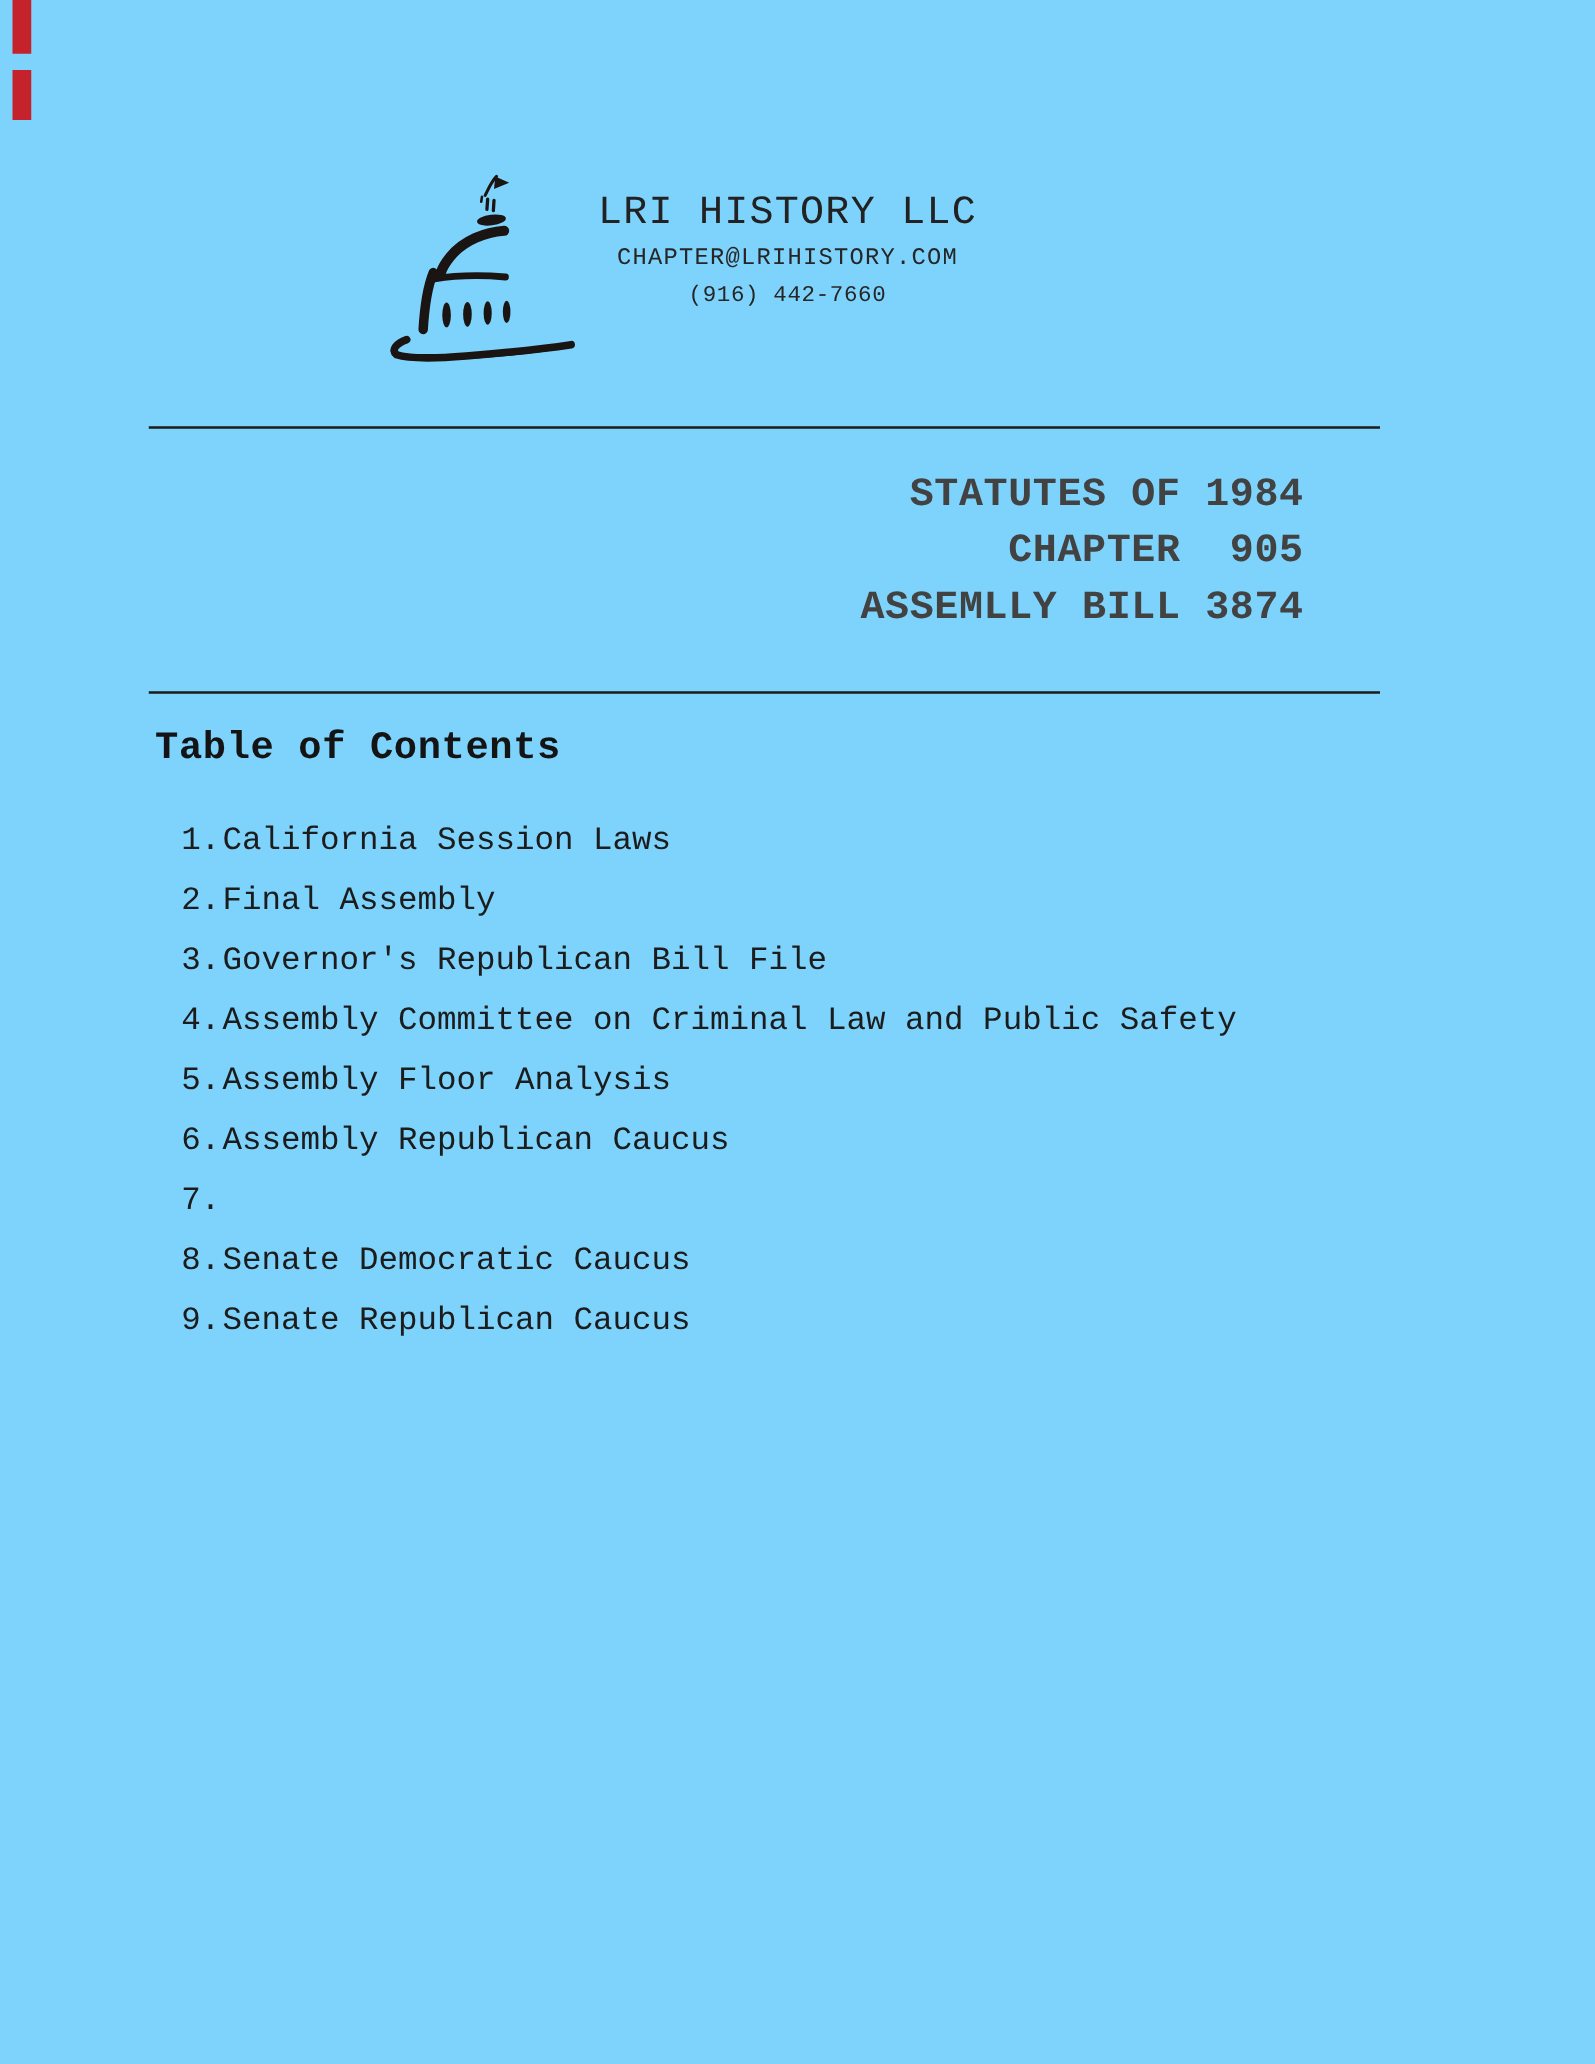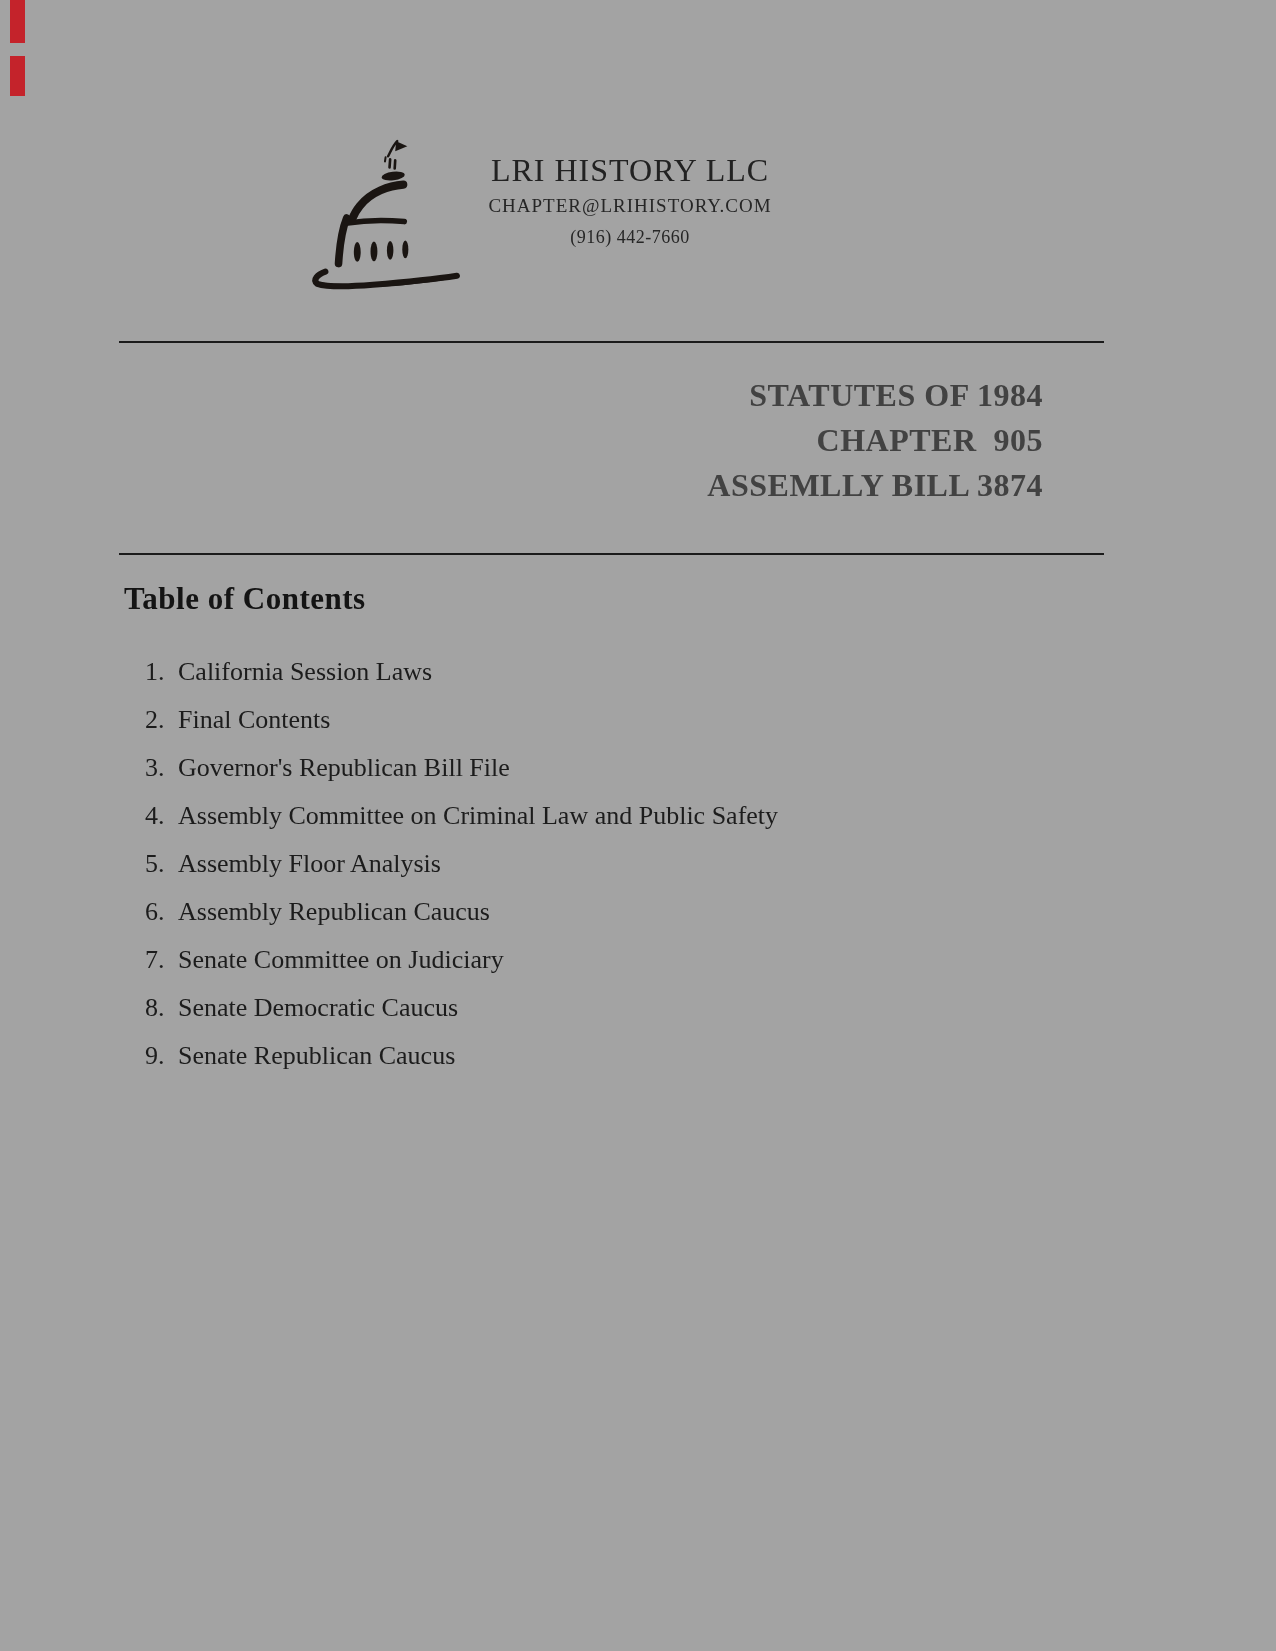--- a/index.html
+++ b/index.html
@@ -1,20 +1,20 @@
 <!DOCTYPE html>
 <html><head>
 <meta charset="utf-8">
 <style>
   html,body{margin:0;padding:0;background:#ffffff;}
   .page{
     position:relative;
     width:1276px;height:1651px;
-    background:#a3a3a3;
-    font-family:Liberation Serif, serif;
+    background:#7dd3fc;
+    font-family:Liberation Mono, monospace;
     color:#1c1c1c;
     overflow:hidden;
   }
   
   .red-mark{position:absolute;left:10px;width:15px;background:#c4232b;}
   .red-mark.seg1{top:0;height:43px;}
   .red-mark.seg2{top:56px;height:40px;}
 
   
   .logo{position:absolute;left:292px;top:128px;width:172px;height:172px;}
@@ -109,41 +109,40 @@
 
   <div class="toc-heading">Table of Contents</div>
 
   <div class="toc-list">
     <div class="toc-row">
       <span class="toc-num">1.</span>
       <span class="toc-label">California Session Laws</span>
     </div>
     <div class="toc-row">
       <span class="toc-num">2.</span>
-      <span class="toc-label">Final Contents</span>
+      <span class="toc-label">Final Assembly</span>
     </div>
     <div class="toc-row">
       <span class="toc-num">3.</span>
       <span class="toc-label">Governor's Republican Bill File</span>
     </div>
     <div class="toc-row">
       <span class="toc-num">4.</span>
       <span class="toc-label">Assembly Committee on Criminal Law and Public Safety</span>
     </div>
     <div class="toc-row">
       <span class="toc-num">5.</span>
       <span class="toc-label">Assembly Floor Analysis</span>
     </div>
     <div class="toc-row">
       <span class="toc-num">6.</span>
       <span class="toc-label">Assembly Republican Caucus</span>
     </div>
     <div class="toc-row">
       <span class="toc-num">7.</span>
-      <span class="toc-label">Senate Committee on Judiciary</span>
     </div>
     <div class="toc-row">
       <span class="toc-num">8.</span>
       <span class="toc-label">Senate Democratic Caucus</span>
     </div>
     <div class="toc-row">
       <span class="toc-num">9.</span>
       <span class="toc-label">Senate Republican Caucus</span>
     </div>
   </div>

